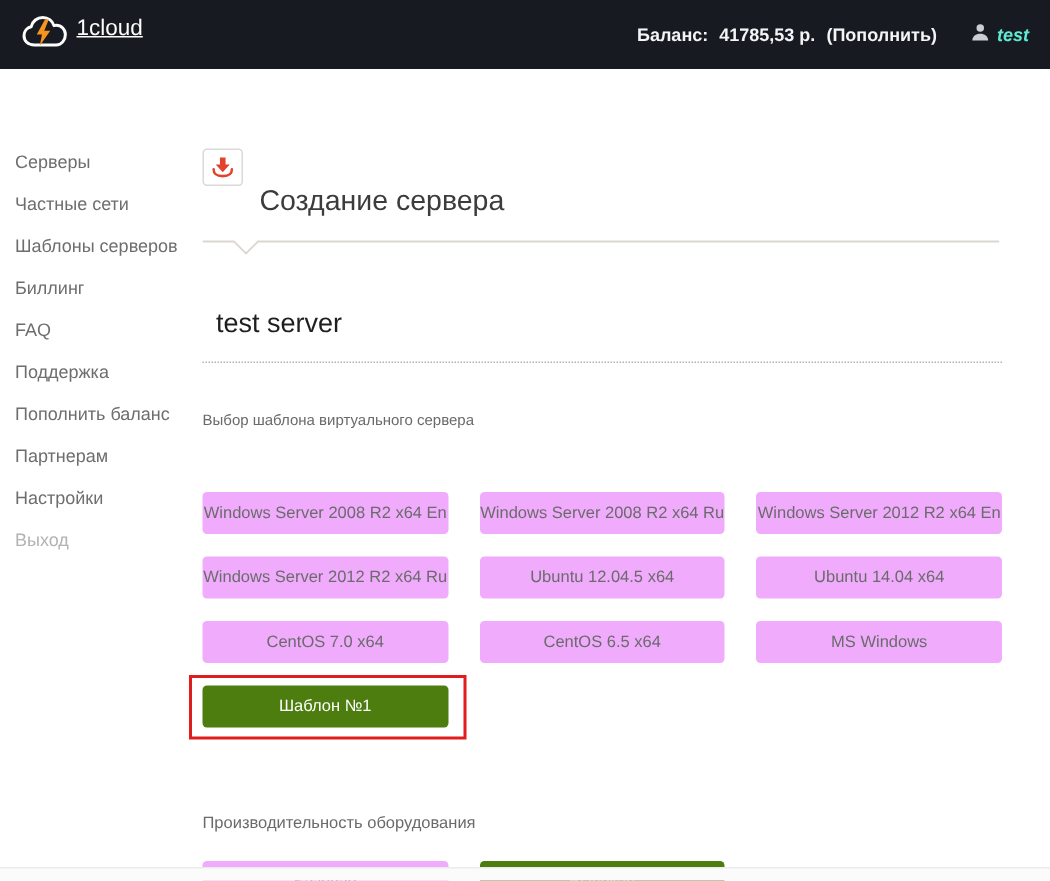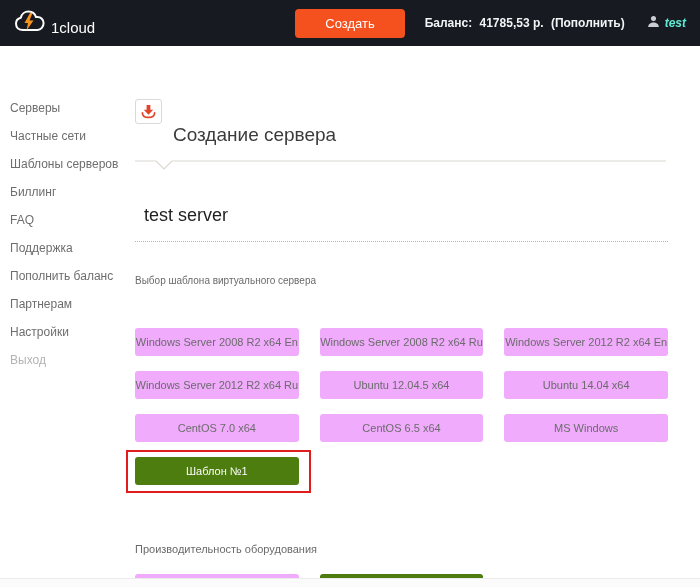--- a/index.html
+++ b/index.html
@@ -14,21 +14,21 @@
   
   .header {
     height:46px;
     background:#171b21;
     display:flex;
     align-items:center;
     padding:0 14px;
   }
   .header .left  { flex:1; display:flex; align-items:center; }
   .header .right { flex:1; display:flex; align-items:center; justify-content:flex-end; gap:22px; }
-  .logo { display:flex; align-items:flex-end; gap:5px; color:#fdfdfd; font-size:15px; }
+  .logo { display:flex; align-items:flex-start; gap:5px; color:#fdfdfd; font-size:15px;text-decoration:underline; }
   .create-btn {
     background:#f4511e;
     color:#fff;
     border:none;
     border-radius:4px;
     font-size:13px;
     font-family:inherit;
     padding:7px 30px;
     cursor:pointer;
   }
@@ -116,21 +116,20 @@
       <span>
         <svg width="32" height="23" viewBox="0 0 32 23">
           <path d="M9 20 C4.5 20 2 17.2 2 13.8 C2 10.8 4 8.4 6.8 7.8 C7.6 4.1 10.8 1.6 14.5 1.6 C18 1.6 21 3.8 22 7.1 C22.5 7 23 6.9 23.5 6.9 C26.9 6.9 29.6 9.6 29.6 13 C29.6 16.8 26.9 20 23.5 20 Z" fill="none" stroke="#fdfdfd" stroke-width="2" stroke-linejoin="round"></path>
           <polygon points="16,3 10.5,13 14,13 12.5,20.5 19.5,10.5 15.5,10.5 18.5,3" fill="#f7941e"></polygon>
         </svg>
       </span>
       <span>1cloud</span>
     </div>
   </div>
 
-  <button class="create-btn">Создать</button>
 
   <div class="right">
     <div class="balance">
       <span>Баланс:</span>
       <span>41785,53 р.</span>
       <span class="topup">(Пополнить)</span>
     </div>
     <div class="user">
       <span>
         <svg width="13" height="13" viewBox="0 0 14 14">

